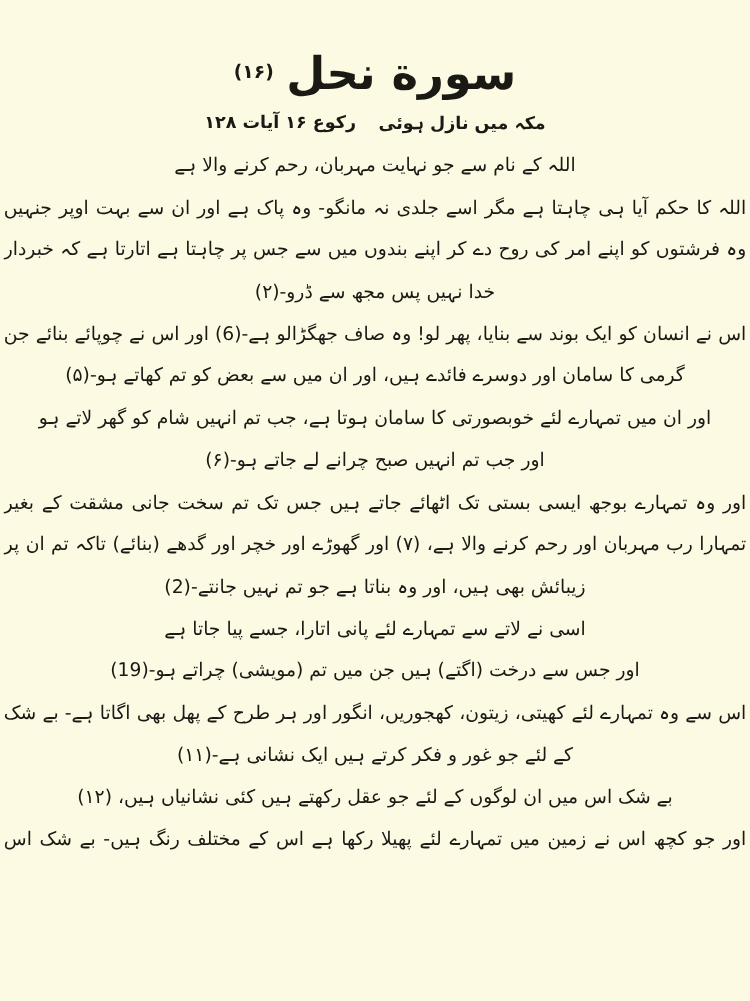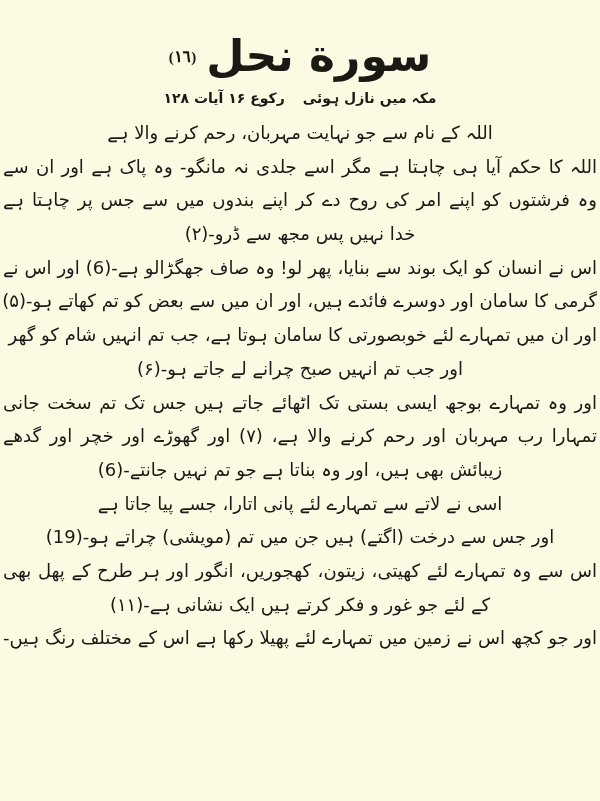--- a/index.html
+++ b/index.html
@@ -16,49 +16,48 @@
   .header { position: absolute; top: 0; left: 0; right: 0; }
   .title-row {
     display: flex;
     justify-content: center;
     align-items: flex-end;
     gap: 10px;
     padding-top: 8px;
     height: 70px;
   }
   .surah-title {
-    font-size: 44px;
+    font-size: 36px;
     font-weight: bold;
     line-height: 1.0;
     letter-spacing: 0;
   }
   .surah-number {
     font-size: 15px;
     font-weight: bold;
     margin-bottom: 12px;
-    font-family: Liberation Serif, serif;
   }
   .meta-row {
     display: flex;
     justify-content: center;
     gap: 18px;
     margin-top: 12px;
     font-size: 14px;
     font-weight: bold;
   }
   .body-text {
     position: absolute;
     top: 116px;
     right: 3px;
     left: 3px;
   }
   .line {
     height: 33.7px;
     line-height: 33.7px;
-    font-size: 18px;
+    font-size: 15px;
     overflow: hidden;
   }
   .line.c { text-align: center; white-space: nowrap; }
   .line.j {
     text-align: justify;
     text-align-last: justify;
     white-space: normal;
     max-height: 33.7px;
   }
 </style>
@@ -82,21 +81,22 @@
     <div class="line c">اللہ کے نام سے جو نہایت مہربان، رحم کرنے والا ہے</div>
     <div class="line j">اللہ کا حکم آیا ہی چاہتا ہے مگر اسے جلدی نہ مانگو- وہ پاک ہے اور ان سے بہت اوپر جنہیں وہ اس کا شریک کرتے ہیں-(۱)</div>
     <div class="line j">وہ فرشتوں کو اپنے امر کی روح دے کر اپنے بندوں میں سے جس پر چاہتا ہے اتارتا ہے کہ خبردار کرو کہ میرے سوا کوئی</div>
     <div class="line c">خدا نہیں پس مجھ سے ڈرو-(۲)</div>
     <div class="line j">اس نے انسان کو ایک بوند سے بنایا، پھر لو! وہ صاف جھگڑالو ہے-(6) اور اس نے چوپائے بنائے جن میں تمہارے لئے</div>
     <div class="line c">گرمی کا سامان اور دوسرے فائدے ہیں، اور ان میں سے بعض کو تم کھاتے ہو-(۵)</div>
     <div class="line c">اور ان میں تمہارے لئے خوبصورتی کا سامان ہوتا ہے، جب تم انہیں شام کو گھر لاتے ہو</div>
     <div class="line c">اور جب تم انہیں صبح چرانے لے جاتے ہو-(۶)</div>
     <div class="line j">اور وہ تمہارے بوجھ ایسی بستی تک اٹھائے جاتے ہیں جس تک تم سخت جانی مشقت کے بغیر نہیں پہنچ سکتے- بے شک</div>
     <div class="line j">تمہارا رب مہربان اور رحم کرنے والا ہے، (۷) اور گھوڑے اور خچر اور گدھے (بنائے) تاکہ تم ان پر سواری کرو اور وہ</div>
-    <div class="line c">زیبائش بھی ہیں، اور وہ بناتا ہے جو تم نہیں جانتے-(6)</div>
+    <div class="line c">زیبائش بھی ہیں، اور وہ بناتا ہے جو تم نہیں جانتے-(2)</div>
     <div class="line c">اسی نے لاتے سے تمہارے لئے پانی اتارا، جسے پیا جاتا ہے</div>
     <div class="line c">اور جس سے درخت (اگتے) ہیں جن میں تم (مویشی) چراتے ہو-(19)</div>
     <div class="line j">اس سے وہ تمہارے لئے کھیتی، زیتون، کھجوریں، انگور اور ہر طرح کے پھل بھی اگاتا ہے- بے شک اس میں ان لوگوں</div>
     <div class="line c">کے لئے جو غور و فکر کرتے ہیں ایک نشانی ہے-(۱۱)</div>
+    <div class="line c">بے شک اس میں ان لوگوں کے لئے جو عقل رکھتے ہیں کئی نشانیاں ہیں، (۱۲)</div>
     <div class="line j">اور جو کچھ اس نے زمین میں تمہارے لئے پھیلا رکھا ہے اس کے مختلف رنگ ہیں- بے شک اس میں ان لوگوں کے لئے</div>
   </div>
 
 </div>
 
 </body></html>

